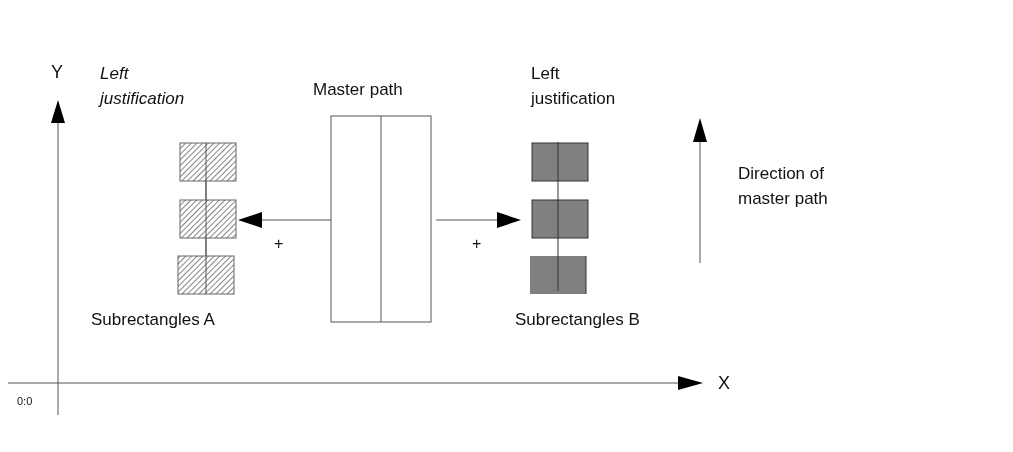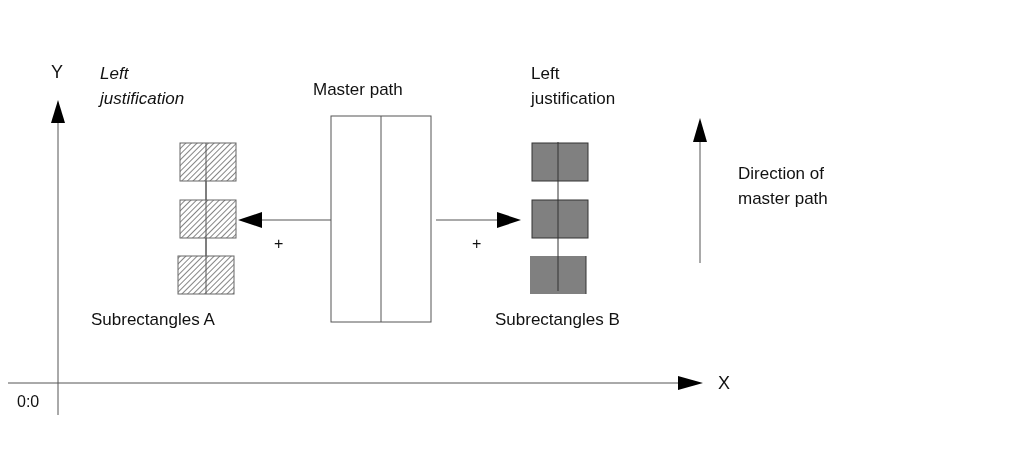--- a/index.html
+++ b/index.html
@@ -61,27 +61,27 @@
   </g>
 
   <g>
     <line x1="700" y1="140" x2="700" y2="263" stroke="#555" stroke-width="1"></line>
     <polygon points="700,118 693,142 707,142" fill="#000"></polygon>
   </g>
 </svg>
 
 <div class="lbl" style="left:51px; top:60px; font-size:18px;">Y</div>
 <div class="lbl" style="left:718px; top:371px; font-size:18px;">X</div>
-<div class="lbl" style="left:17px; top:389px; font-size:16px;">0:0</div>
+<div class="lbl" style="left:17px; top:389px; font-size:11px;">0:0</div>
 
 <div class="lbl" style="left:100px; top:61px;font-style:italic;">Left
 justification</div>
 <div class="lbl" style="left:313px; top:77px;">Master path</div>
 <div class="lbl" style="left:531px; top:61px;">Left
 justification</div>
 <div class="lbl" style="left:738px; top:161px;">Direction of
 master path</div>
 
 <div class="lbl" style="left:75px; top:307px;margin-left:16px;">Subrectangles A</div>
-<div class="lbl" style="left:495px; top:307px;">Subrectangles B</div>
+<div class="lbl" style="left:515px; top:307px;">Subrectangles B</div>
 
 <div class="lbl" style="left:274px; top:231px; font-size:16px;">+</div>
 <div class="lbl" style="left:472px; top:231px; font-size:16px;">+</div>
 
 </body></html>

